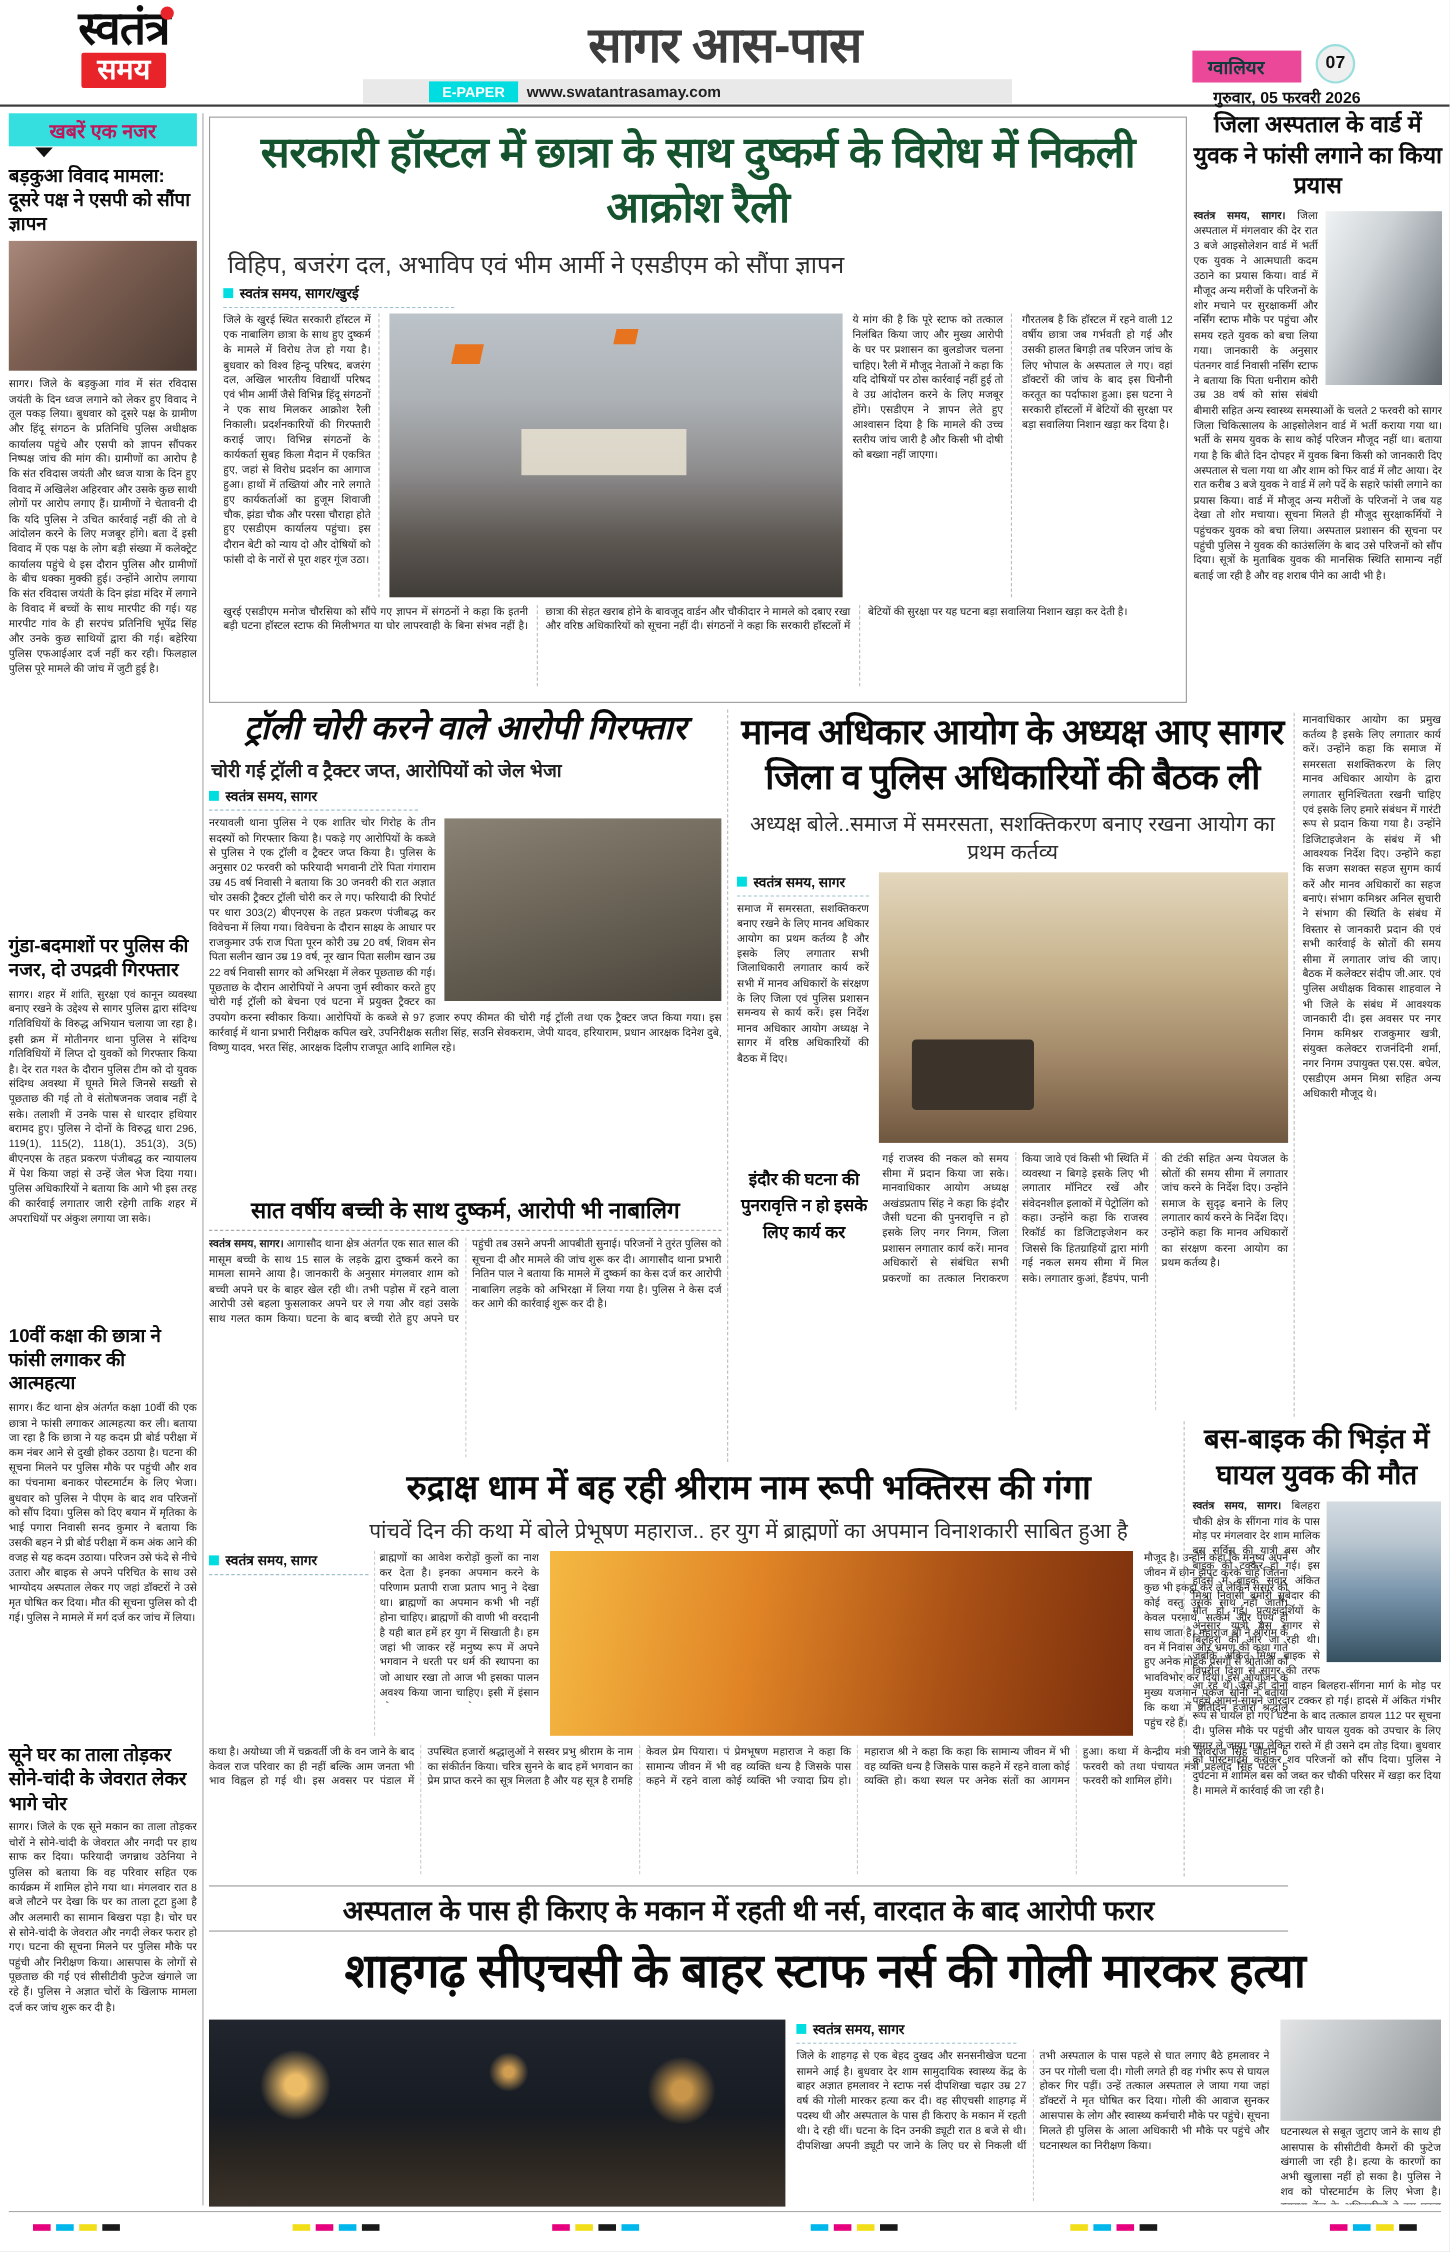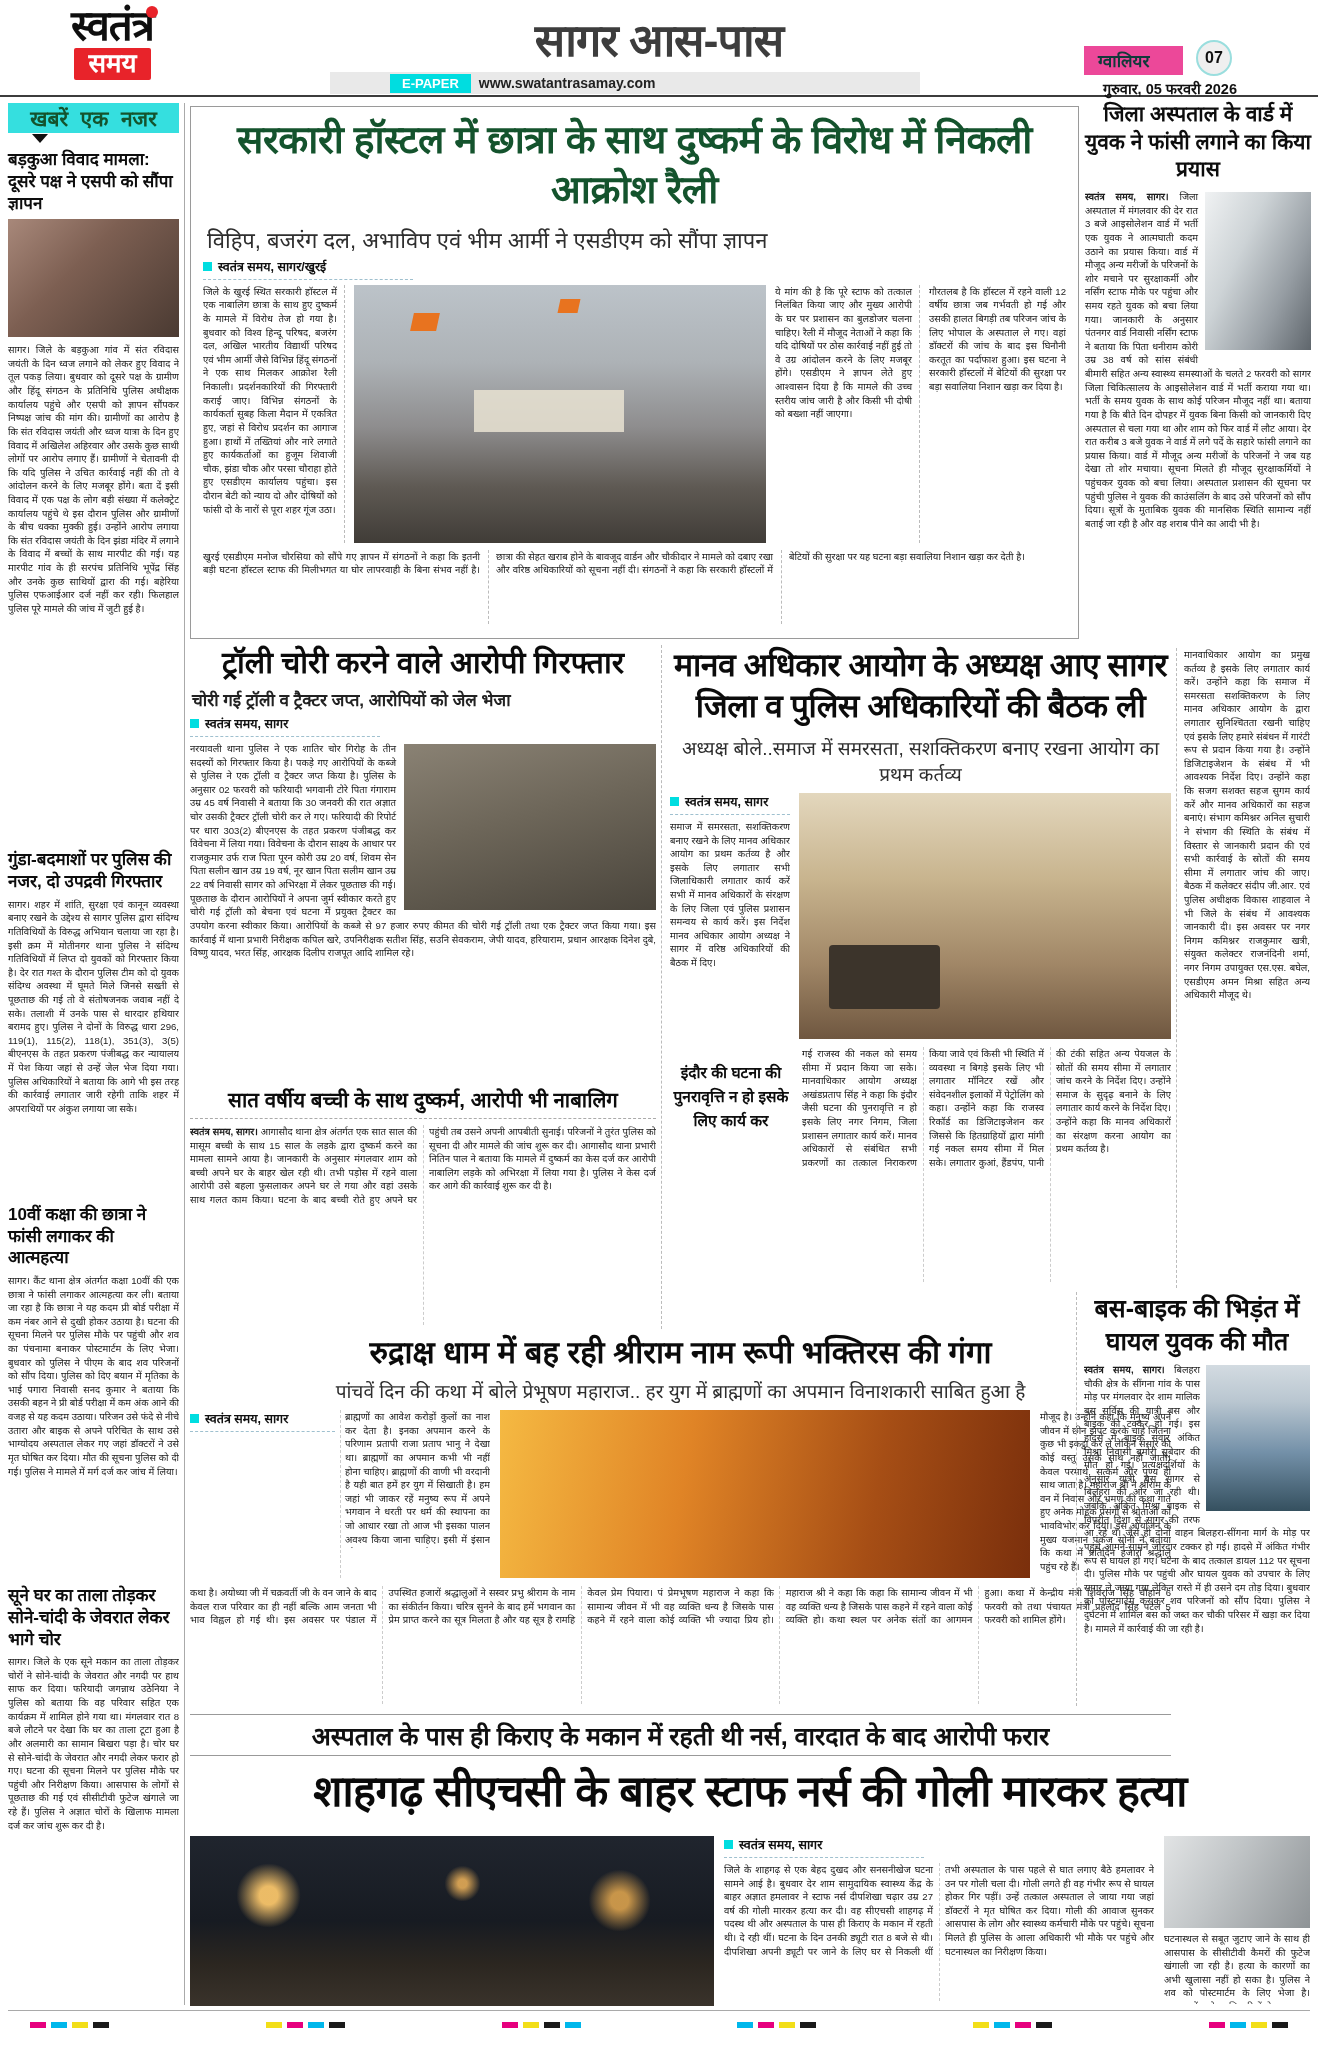--- a/index.html
+++ b/index.html
@@ -24,21 +24,21 @@
   
   .body-txt { font-size:9.6px; line-height:1.42; text-align:justify; color:#1b1b1b; overflow:hidden; }
   .lead-in { font-weight:800; }
   .byline { display:flex; align-items:center; gap:6px; font-weight:800; font-size:12.5px; color:#111; }
   .byline .sq { width:9px; height:9px; background:#00dde0; flex:0 0 auto; }
   .byline-rule { border-bottom:1px dashed #9fc0cf; margin:4px 0 5px 0; }
   .ph { position:relative; overflow:hidden; }
 
   
   .sidebar { position:absolute; left:8px; top:103px; width:177px; height:1902px; border-right:1px solid #aaa; padding-right:5px; }
-  .side-head { background:#35dfdf; height:30px; display:flex; align-items:center; justify-content:center; font-size:21px; font-weight:800; color:#14532d;font-family:Liberation Mono, monospace; }
+  .side-head { background:#35dfdf; height:30px; display:flex; align-items:center; justify-content:center; font-size:18px; font-weight:800; color:#be185d; }
   .side-tri { width:0; height:0; border-left:8px solid transparent; border-right:8px solid transparent; border-top:9px solid #111; margin:1px 0 4px 24px; }
   .side-h { font-size:17px; font-weight:800; line-height:1.28; color:#0d0d0d; margin:6px 0 5px 0; }
   .side-ph { width:100%; height:118px; margin:4px 0 6px 0; }
 
   
   .lead-box { position:absolute; left:190px; top:106px; width:889px; height:533px; border:1.5px solid #9a9a9a; padding:8px 12px 6px 12px; }
   .lead-hl { text-align:center; font-size:39px; line-height:1.28; font-weight:800; color:#14532d; letter-spacing:-0.5px; }
   .lead-sub { font-size:22px; color:#2e2e2e; margin:9px 0 4px 4px; font-weight:500; }
   .lead-row { display:flex; gap:9px; margin-top:4px; height:258px; }
   .lead-colL { width:142px; border-right:1px dashed #bbb; padding-right:7px; }
@@ -49,21 +49,21 @@
   .flag { position:absolute; width:26px; height:18px; background:#e8731f; transform:skewX(-12deg); }
   .banner { position:absolute; background:#e9e3d2; opacity:.85; }
 
   
   .hospital { position:absolute; left:1085px; top:100px; width:226px; height:545px; }
   .hosp-hl { font-size:21px; font-weight:800; line-height:1.32; color:#0d0d0d; text-align:center; margin-bottom:7px; }
   .hosp-ph { float:right; width:106px; height:158px; margin:2px 0 5px 7px; }
 
   
   .trolley { position:absolute; left:190px; top:645px; width:466px; height:436px; }
-  .trol-hl { font-size:30px; font-weight:800; text-align:center; color:#0b0b0b; line-height:1.2; }
+  .trol-hl { font-size:30px; font-weight:800; text-align:center; color:#0b0b0b; line-height:1.2;font-style:italic; }
   .trol-sub { font-size:17px; color:#222; margin:7px 0 4px 2px; font-weight:600; }
   .trol-ph { float:right; width:252px; height:166px; margin:2px 0 5px 8px; }
 
   
   .minor { position:absolute; left:190px; top:1085px; width:466px; height:242px; }
   .minor-hl { font-size:20.5px; font-weight:800; text-align:center; color:#0c0c0c; border-bottom:1px dashed #aaa; padding-bottom:5px; margin-bottom:6px; }
 
   
   .hrc { position:absolute; left:661px; top:645px; width:510px; height:684px; border-left:1px dashed #bbb; padding-left:8px; }
   .hrc-hl { font-size:32px; font-weight:800; text-align:center; line-height:1.28; color:#0b0b0b; letter-spacing:-0.5px; }

